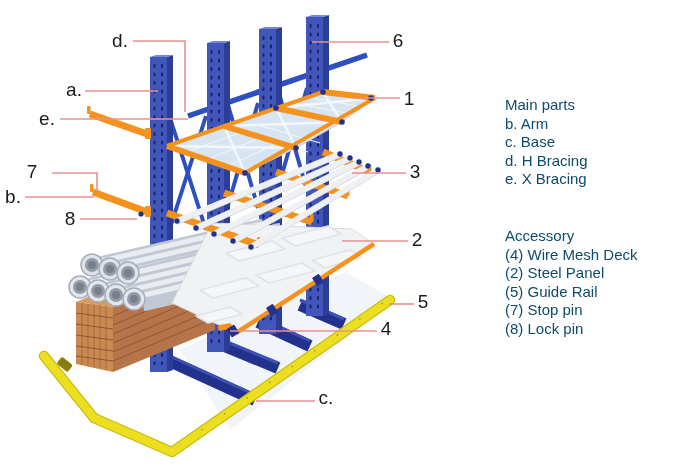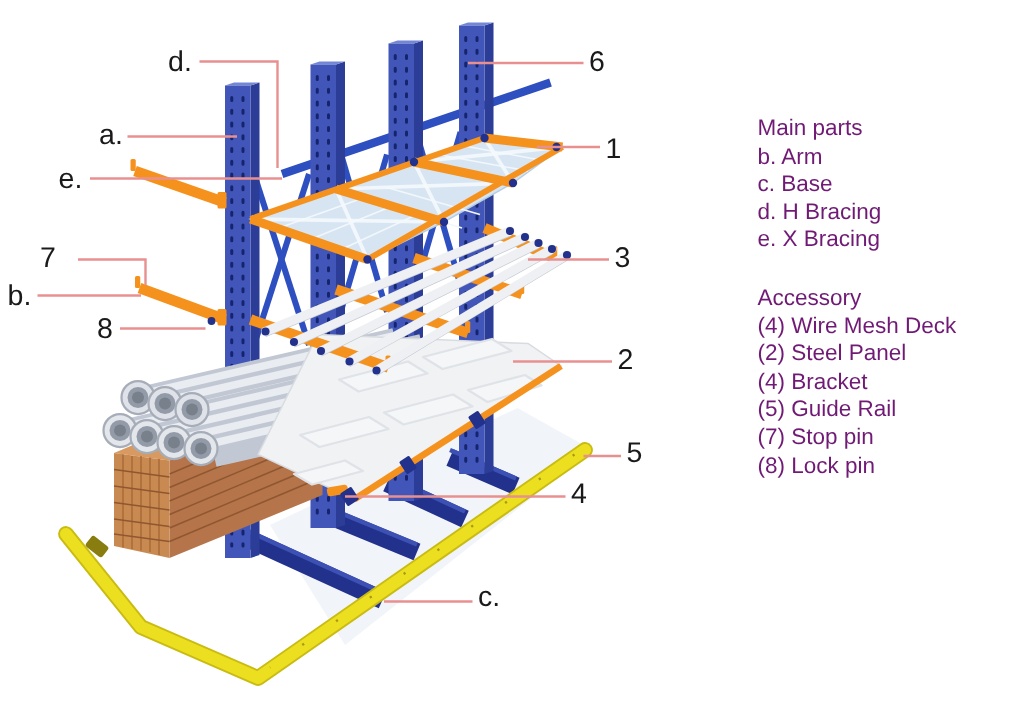--- a/index.html
+++ b/index.html
@@ -30,23 +30,23 @@
   .pipe-body{stroke:var(--pipe_gray);stroke-width:21;stroke-linecap:butt;}
   .pipe-hl{stroke:#e9ecf1;stroke-width:5;stroke-linecap:butt;}
   .lumber-front{fill:var(--lumber_brown);}
   .lumber-side{fill:#b5744a;}
   .lumber-top{fill:#d89a60;}
   .lumber-line{stroke:#8f5730;stroke-width:1;}
   .lumber-grain{stroke:#a96a38;stroke-width:1;}
   .shadow{fill:#e7ecf3;opacity:.6;}
   .leader{stroke:var(--leader_pink);stroke-width:1.6;fill:none;}
   .callout{font:19px "Liberation Sans",sans-serif;fill:var(--text_color);text-anchor:middle;}
-  .legend{position:absolute;left:505px;top:77px;font-size:15px;line-height:18.6px;
-          color:#701a75;white-space:nowrap;}
-  .legend .gap{margin-top:20px;}
+  .legend{position:absolute;left:505px;top:96px;font-size:15px;line-height:18.6px;
+          color:#0c4a6e;white-space:nowrap;}
+  .legend .gap{margin-top:38px;}
 </style>
 </head>
 <body>
 
 <div id="stage">
 
 <svg width="678" height="474" viewBox="0 0 678 474">
 
   <polygon class="shadow" points="180,350 345,272 395,300 230,430"></polygon>
 
@@ -327,18 +327,17 @@
 
   <div class="legend">
     <div>Main parts</div>
     <div>b. Arm</div>
     <div>c. Base</div>
     <div>d. H Bracing</div>
     <div>e. X Bracing</div>
     <div class="gap">Accessory</div>
     <div>(4) Wire Mesh Deck</div>
     <div>(2) Steel Panel</div>
-    <div>(4) Bracket</div>
     <div>(5) Guide Rail</div>
     <div>(7) Stop pin</div>
     <div>(8) Lock pin</div>
   </div>
 </div>
 
 </body></html>

